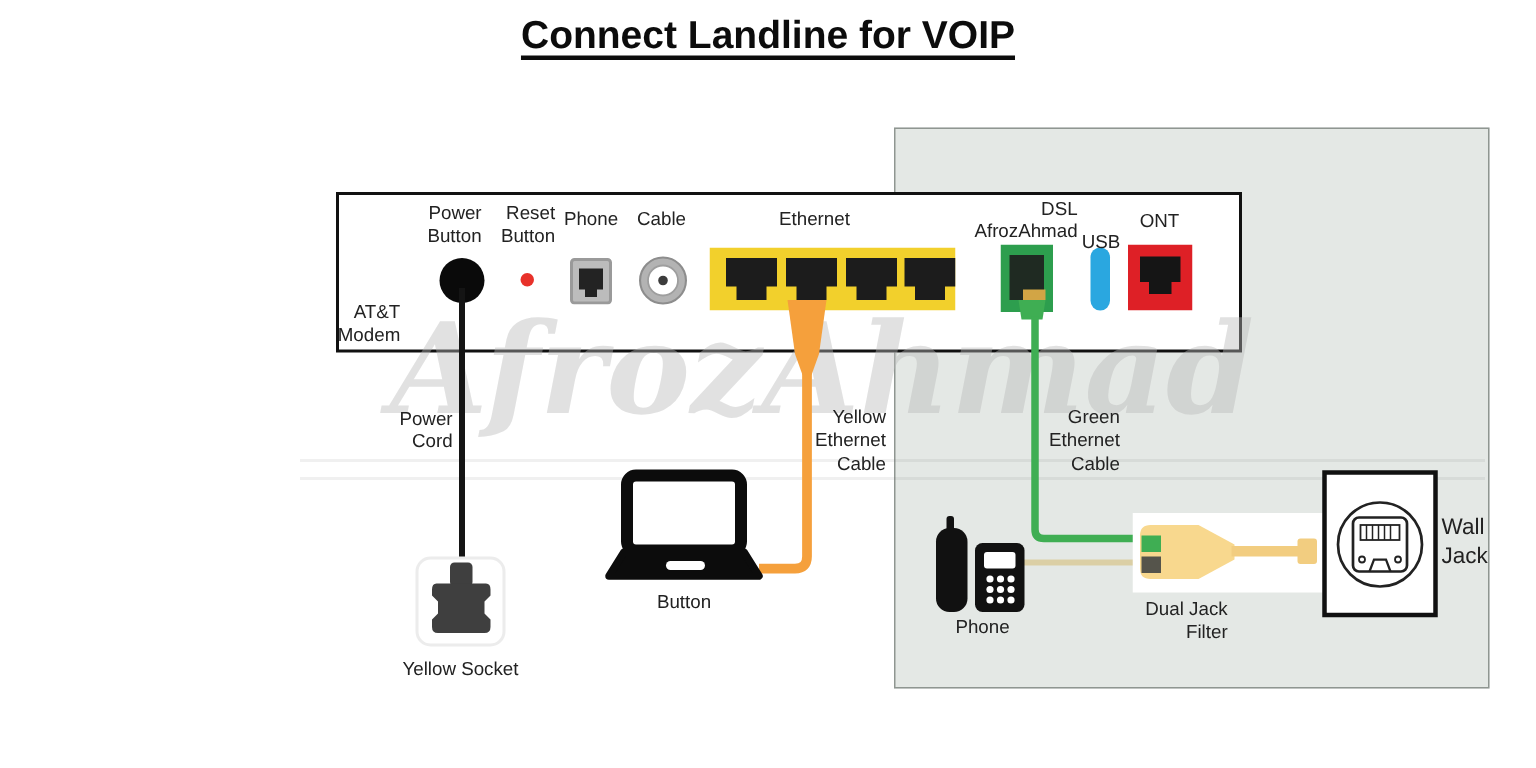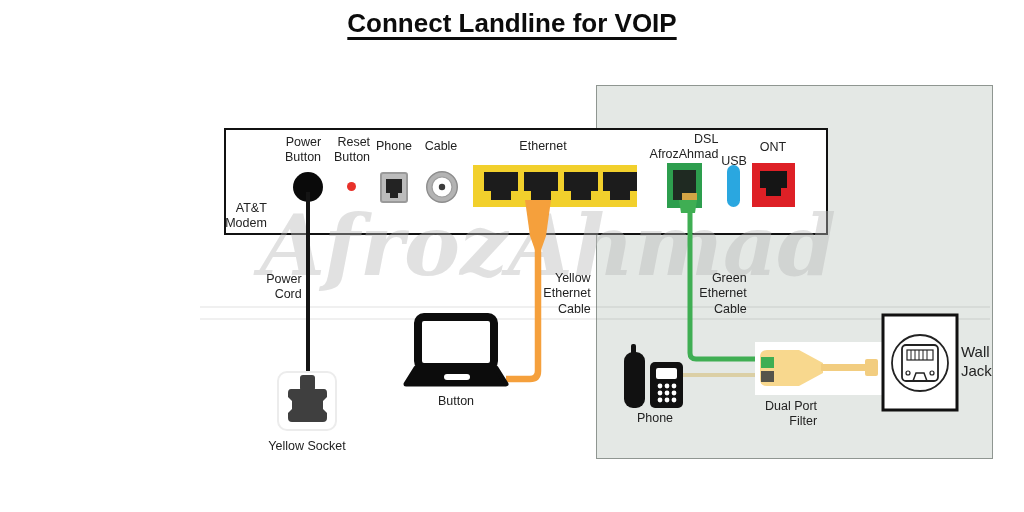--- a/index.html
+++ b/index.html
@@ -164,18 +164,18 @@
 Cord</div>
   <div class="lbl" style="left:307px;top:439px">Yellow Socket</div>
   <div class="lbl" style="left:456px;top:394px">Button</div>
   <div class="lbl" style="left:567px;top:271px">Yellow
 Ethernet
 Cable</div>
   <div class="lbl" style="left:723px;top:271px">Green
 Ethernet
 Cable</div>
   <div class="lbl" style="left:655px;top:411px">Phone</div>
-  <div class="lbl" style="left:791px;top:399px">Dual Port
+  <div class="lbl" style="left:791px;top:399px">Dual Jack
 Filter</div>
   <div class="lbl-left" style="left:961px;top:343px">Wall
 Jack</div>
 
 </div>
 
 </body></html>

